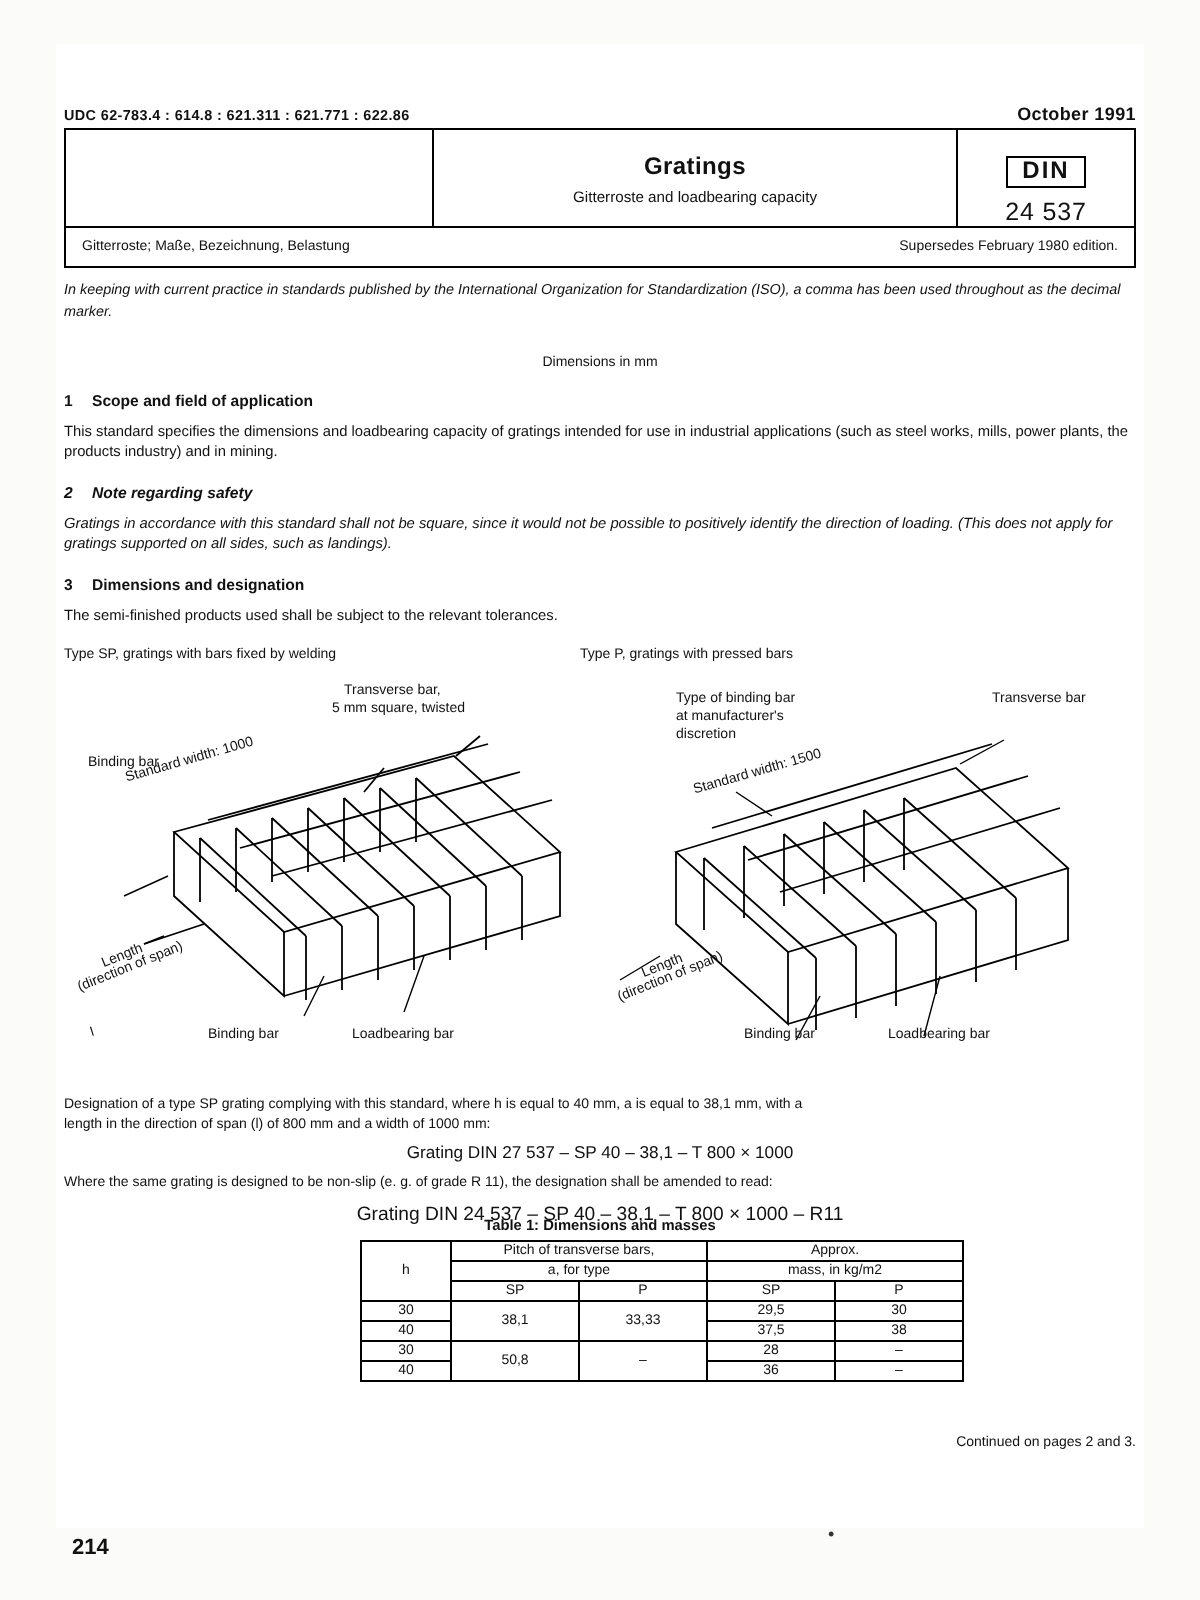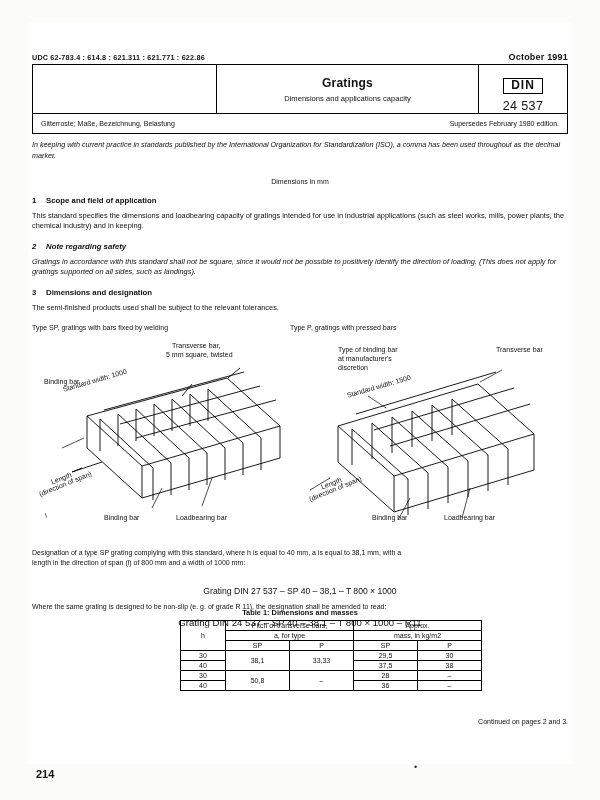--- a/index.html
+++ b/index.html
@@ -82,21 +82,21 @@
   .s3{top:288px;}
   .figwrap{
     position:absolute;left:32px;top:324px;width:536px;height:220px;
   }
   .fig-label{position:absolute;font-size:7px;}
   .desig{
     position:absolute;left:32px;top:548px;width:536px;font-size:7px;line-height:10px;
   }
   .desig .l2{margin-top:6px;}
   .desig-center{
-    text-align:center;font-size:8.6px;margin-top:18px;
+    text-align:center;font-size:8.6px;margin-top:3px;
   }
   .desig-center2{
     text-align:center;font-size:9.6px;margin-top:6px;
   }
   .tabtitle{
     position:absolute;left:32px;top:608px;width:536px;text-align:center;
     font-size:7.4px;font-weight:bold;
   }
   table.tbl{
     position:absolute;left:180px;top:620px;
@@ -125,42 +125,42 @@
 
   <div class="hdr-line">
     <span>UDC 62-783.4 : 614.8 : 621.311 : 621.771 : 622.86</span>
     <span class="hdr-date">October 1991</span>
   </div>
 
   <div class="topbox">
     <div class="cellA"></div>
     <div class="cellB">
       <div class="title-main">Gratings</div>
-      <div class="title-sub">Dimensions and applications capacity</div>
+      <div class="title-sub">Gitterroste and loadbearing capacity</div>
     </div>
     <div class="cellC">
       <div class="din-logo">DIN</div>
       <div class="din-num">24 537</div>
     </div>
   </div>
 
   <div class="secondbar">
     <span>Gitterroste; Maße, Bezeichnung, Belastung</span>
     <span>Supersedes February 1980 edition.</span>
   </div>
 
   <div class="iso-note">In keeping with current practice in standards published by the International Organization for Standardization (ISO), a comma has been used throughout as the decimal marker.</div>
 
   <div class="dims-mm">Dimensions in mm</div>
 
   <div class="sect s1">
     <h3>
       <span class="num">1</span><span>Scope and field of application</span>
     </h3>
-    <div>This standard specifies the dimensions and loadbearing capacity of gratings intended for use in industrial applications (such as steel works, mills, power plants, the chemical industry) and in keeping.</div>
+    <div>This standard specifies the dimensions and loadbearing capacity of gratings intended for use in industrial applications (such as steel works, mills, power plants, the products industry) and in mining.</div>
   </div>
 
   <div class="sect s2">
     <h3>
       <span class="num">2</span><span>Note regarding safety</span>
     </h3>
     <div>Gratings in accordance with this standard shall not be square, since it would not be possible to positively identify the direction of loading. (This does not apply for gratings supported on all sides, such as landings).</div>
   </div>
 
   <div class="sect s3">

